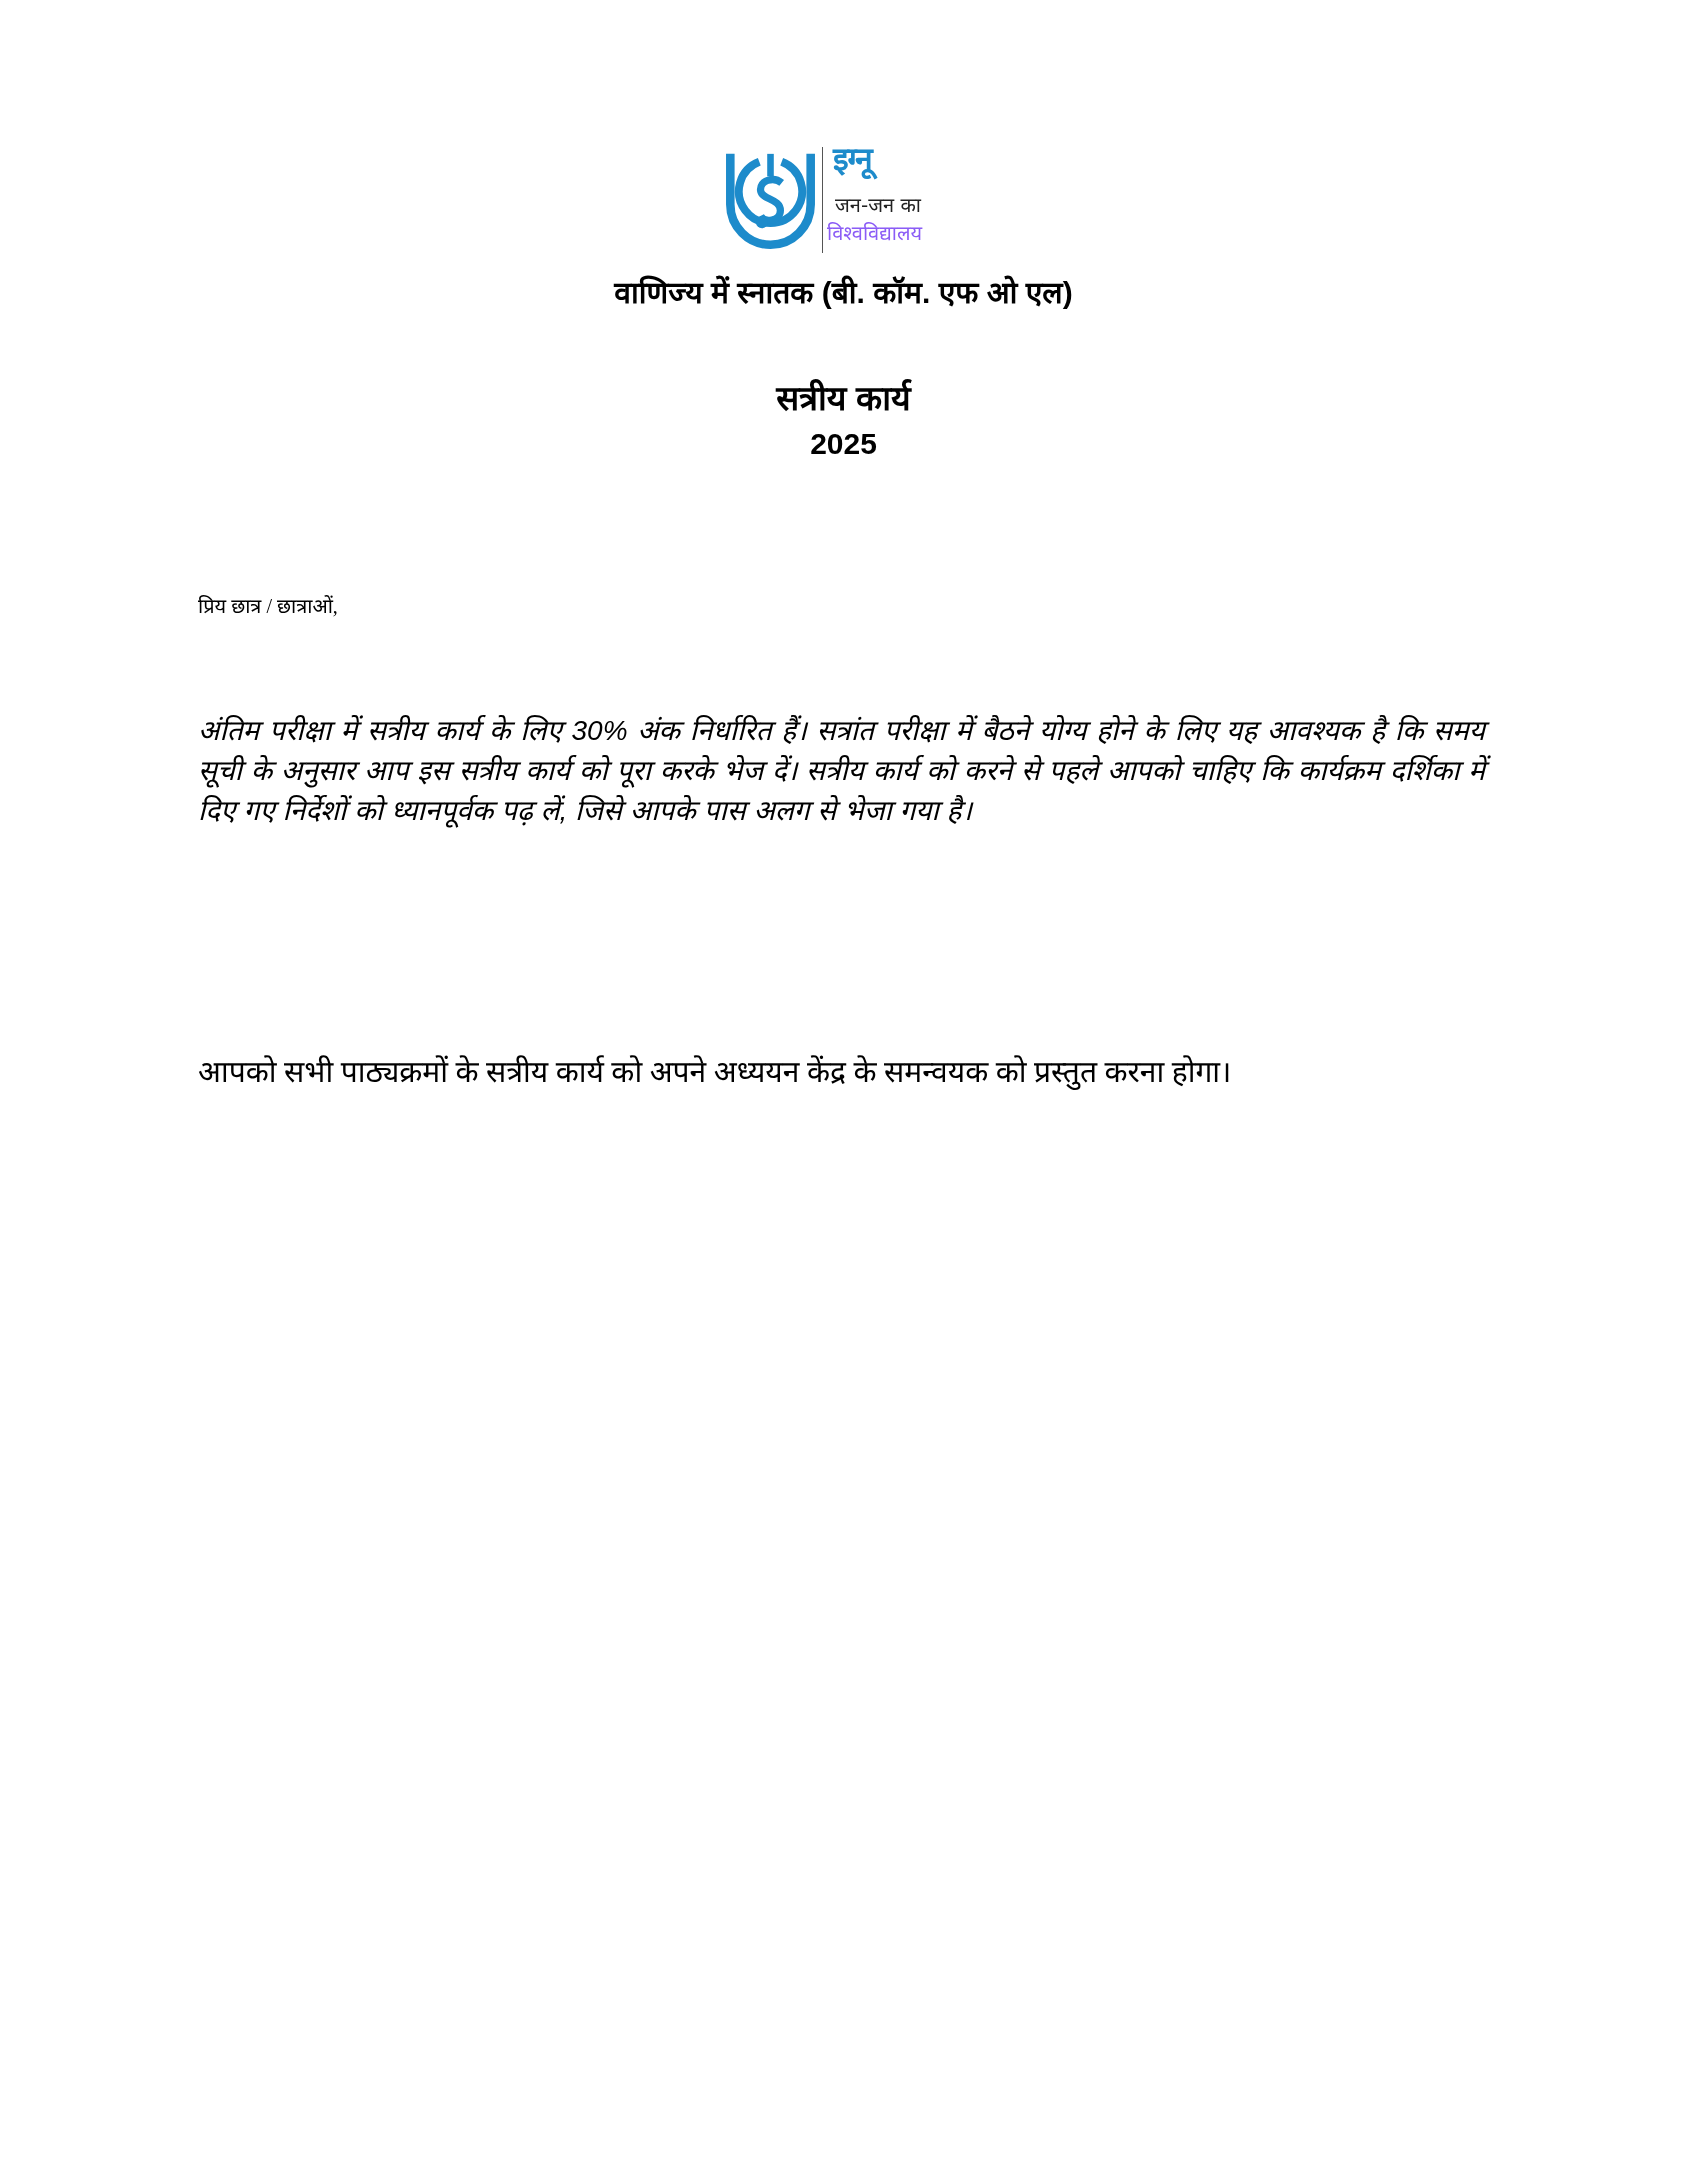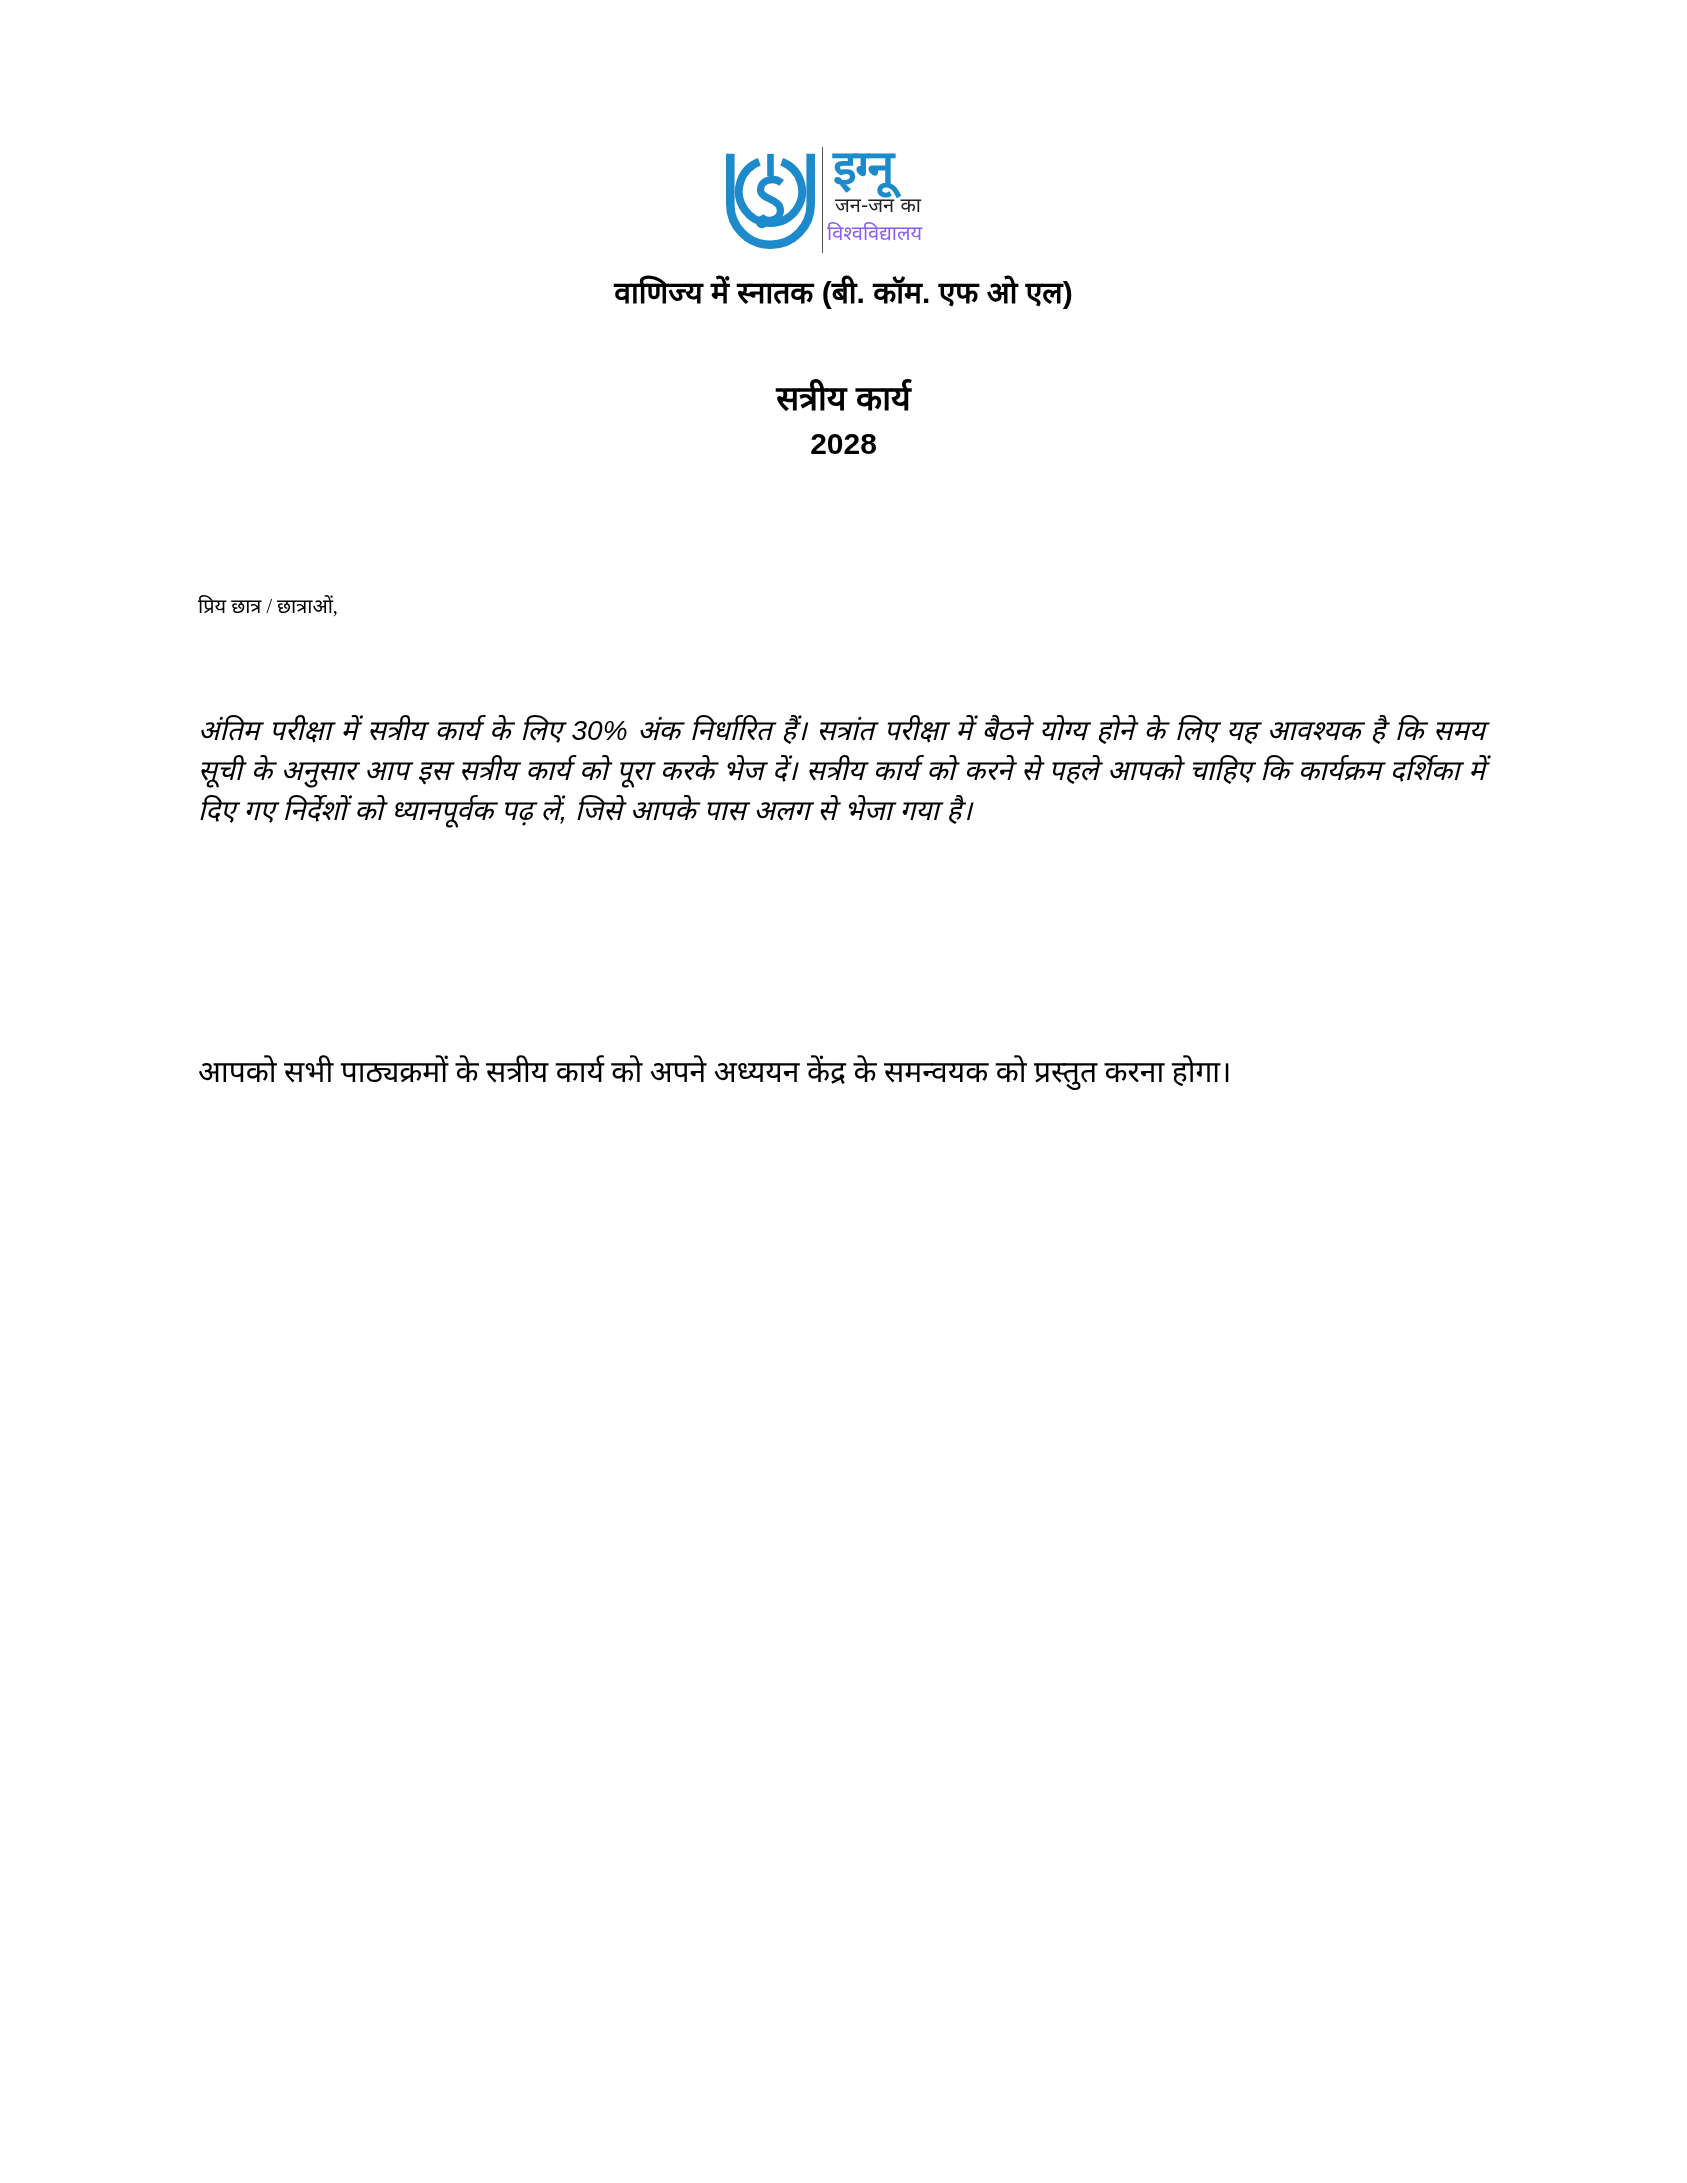--- a/index.html
+++ b/index.html
@@ -1,19 +1,19 @@
 <!DOCTYPE html>
 <html style="font-size:10.6px"><head>
 <meta charset="utf-8">
 <style>
   html, body { margin: 0; padding: 0; background: #ffffff; }
   body { width: 1687px; height: 2183px; position: relative; overflow: hidden; color: #000; }
   .page { position: absolute; left: 0; top: 0; width: 1687px; height: 2183px; }
   .logo { position: absolute; left: 721px; top: 142px; width: 238px; height: 112px; }
-  .logo-text-main { position: absolute; left: 112px; top: 1.3px; font-family: "DejaVu Sans", sans-serif; font-weight: bold; font-size: 48px; color: #1d8bcb; line-height: 1; letter-spacing: -1.3px; text-align: center; }
+  .logo-text-main { position: absolute; left: 112px; top: 1.3px; font-family: "DejaVu Sans", sans-serif; font-weight: bold; font-size: 32px; color: #1d8bcb; line-height: 1; letter-spacing: -1.3px; text-align: center; }
   .logo-tag1 { position: absolute; left: 114px; top: 53px; font-family: "DejaVu Sans", sans-serif; font-size: 20px; color: #222; line-height: 1; }
   .logo-tag2 { position: absolute; left: 106px; top: 81px; font-family: "DejaVu Sans", sans-serif; font-size: 20px; color: #8b5cf6; line-height: 1; text-align: center; }
   .logo-divider { position: absolute; left: 101px; top: 5.3px; width: 1.3px; height: 106px; background: #555; }
   .title { position: absolute; left: 0; width: 1687px; text-align: center; font-family: "Liberation Sans", sans-serif; font-weight: bold; color: #000; }
   .t1 { top: 271px; font-size: 30px; }
   .t2 { top: 374px; font-size: 34px; }
   .t3 { top: 427px; font-size: 30px; }
   .salutation { position: absolute; left: 198px; top: 592px; font-family: Liberation Serif, serif; font-size: 20px; }
   .para { position: absolute; left: 198px; width: 1287px; font-family: "Liberation Sans", sans-serif; font-size: 28px; line-height: 40px; text-align: justify; }
   .p1 { top: 711px; font-style: italic; }
@@ -34,21 +34,21 @@
       <circle cx="62" cy="122" r="9" fill="#1d8bcb"></circle>
     </svg>
     <div class="logo-divider"></div>
     <div class="logo-text-main">इग्नू</div>
     <div class="logo-tag1">जन-जन का</div>
     <div class="logo-tag2">विश्वविद्यालय</div>
   </div>
 
   <div class="title t2">सत्रीय कार्य</div>
   <div class="title t1">वाणिज्य में स्नातक (बी. कॉम. एफ ओ एल)</div>
-  <div class="title t3">2028</div>
+  <div class="title t3">2025</div>
 
   <div class="salutation">प्रिय छात्र / छात्राओं,</div>
 
   <p class="para p1" style="margin:0;">अंतिम परीक्षा में सत्रीय कार्य के लिए 30% अंक निर्धारित हैं। सत्रांत परीक्षा में बैठने योग्य होने के लिए यह आवश्यक है कि समय सूची के अनुसार आप इस सत्रीय कार्य को पूरा करके भेज दें। सत्रीय कार्य को करने से पहले आपको चाहिए कि कार्यक्रम दर्शिका में दिए गए निर्देशों को ध्यानपूर्वक पढ़ लें, जिसे आपके पास अलग से भेजा गया है।</p>
   <p class="para p3" style="margin:0;">आपको सभी पाठ्यक्रमों के सत्रीय कार्य को अपने अध्ययन केंद्र के समन्वयक को प्रस्तुत करना होगा।</p>
 
 </div>
 
 
 </body></html>

